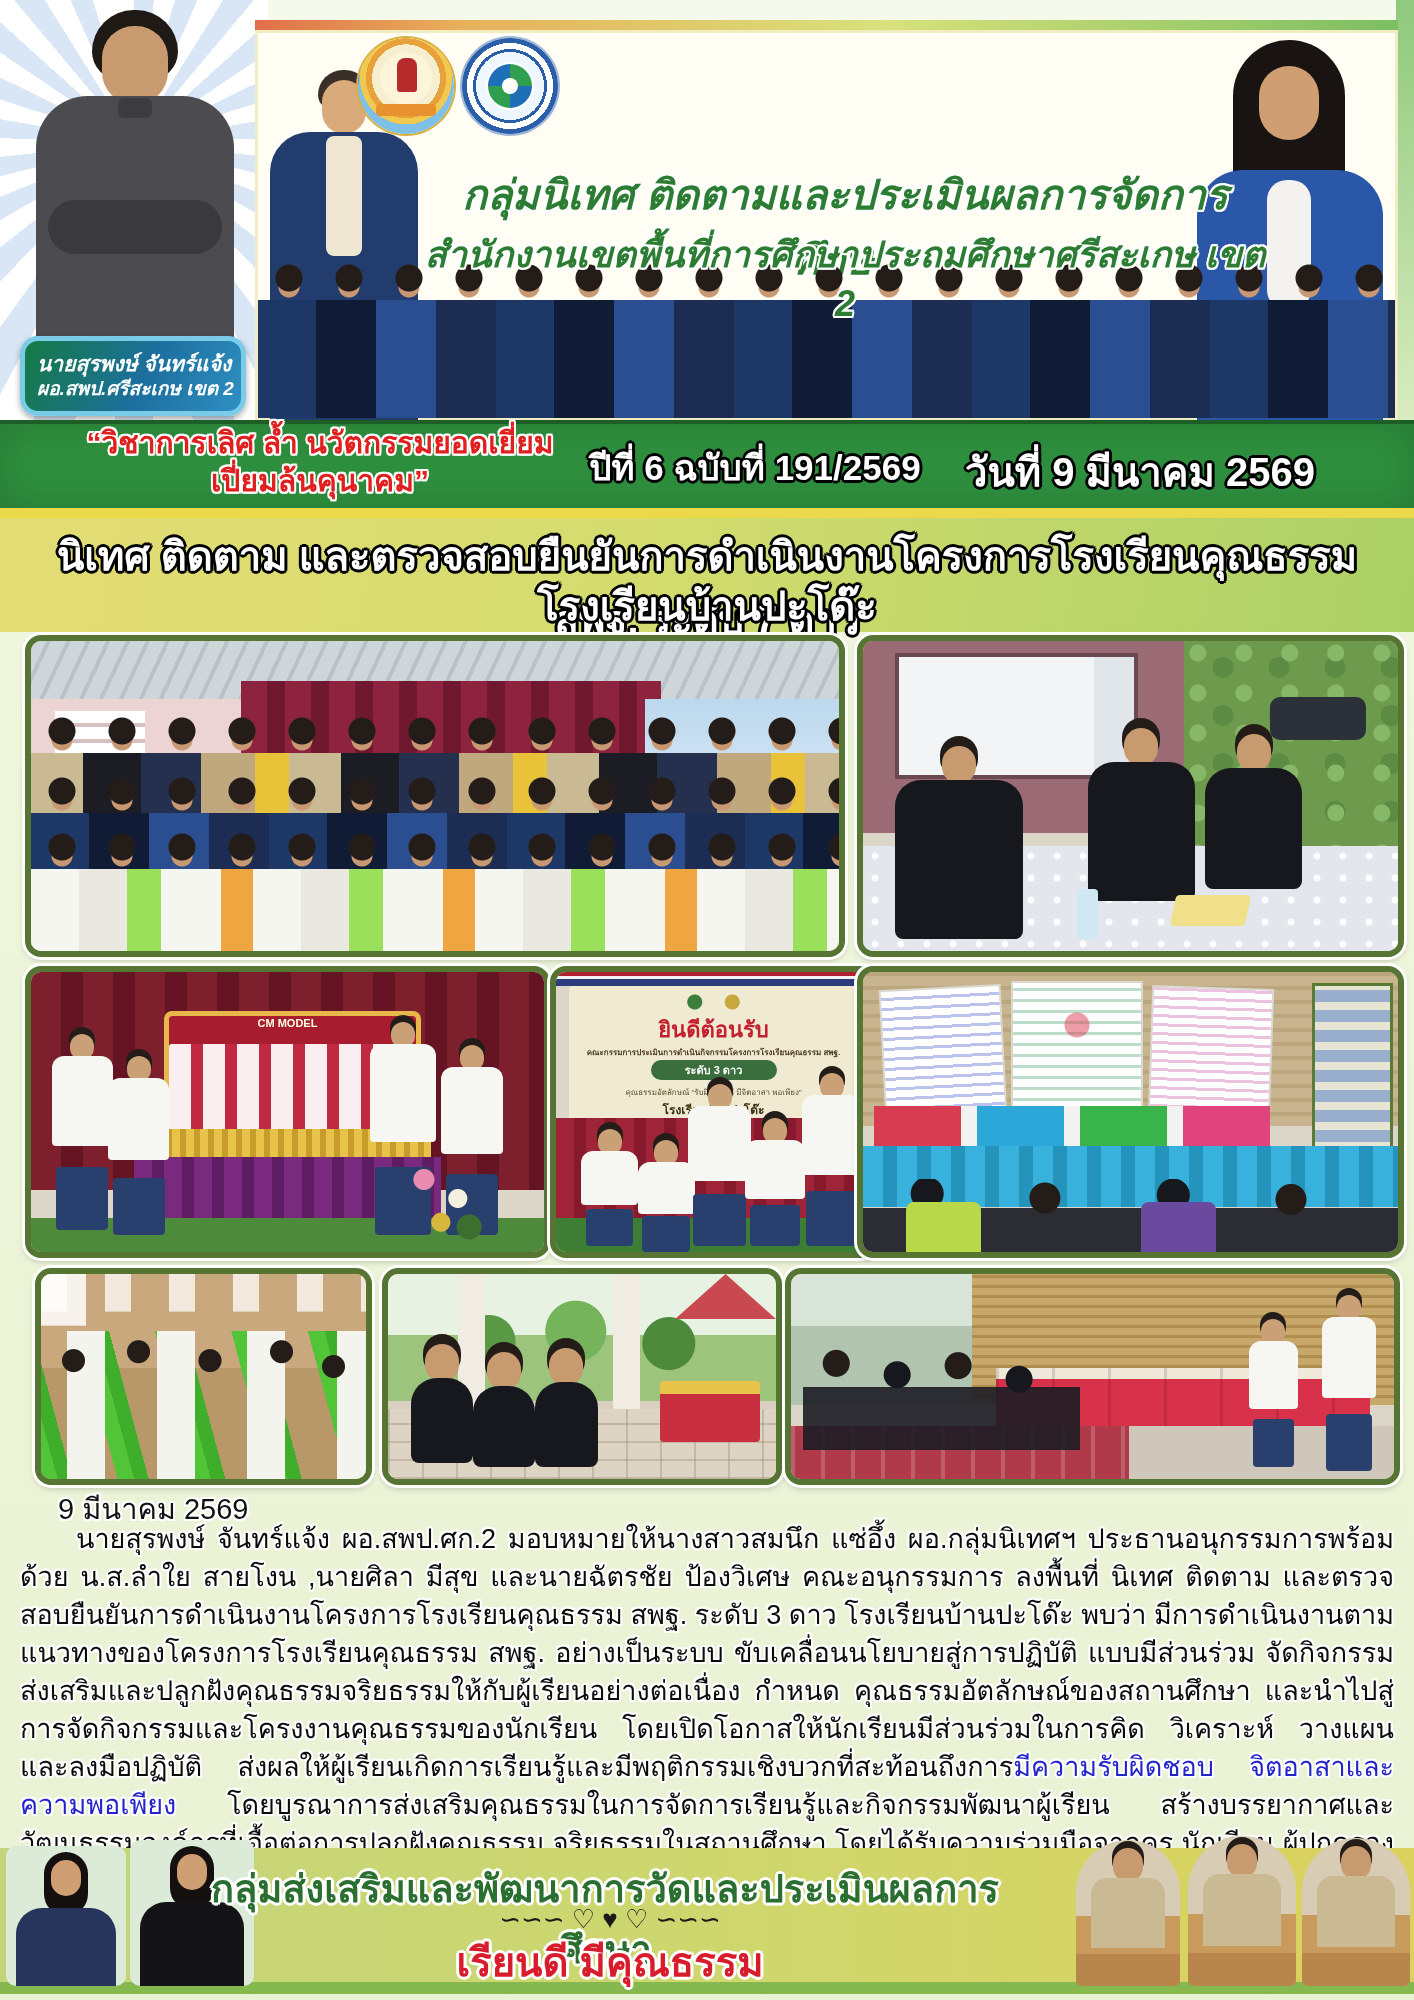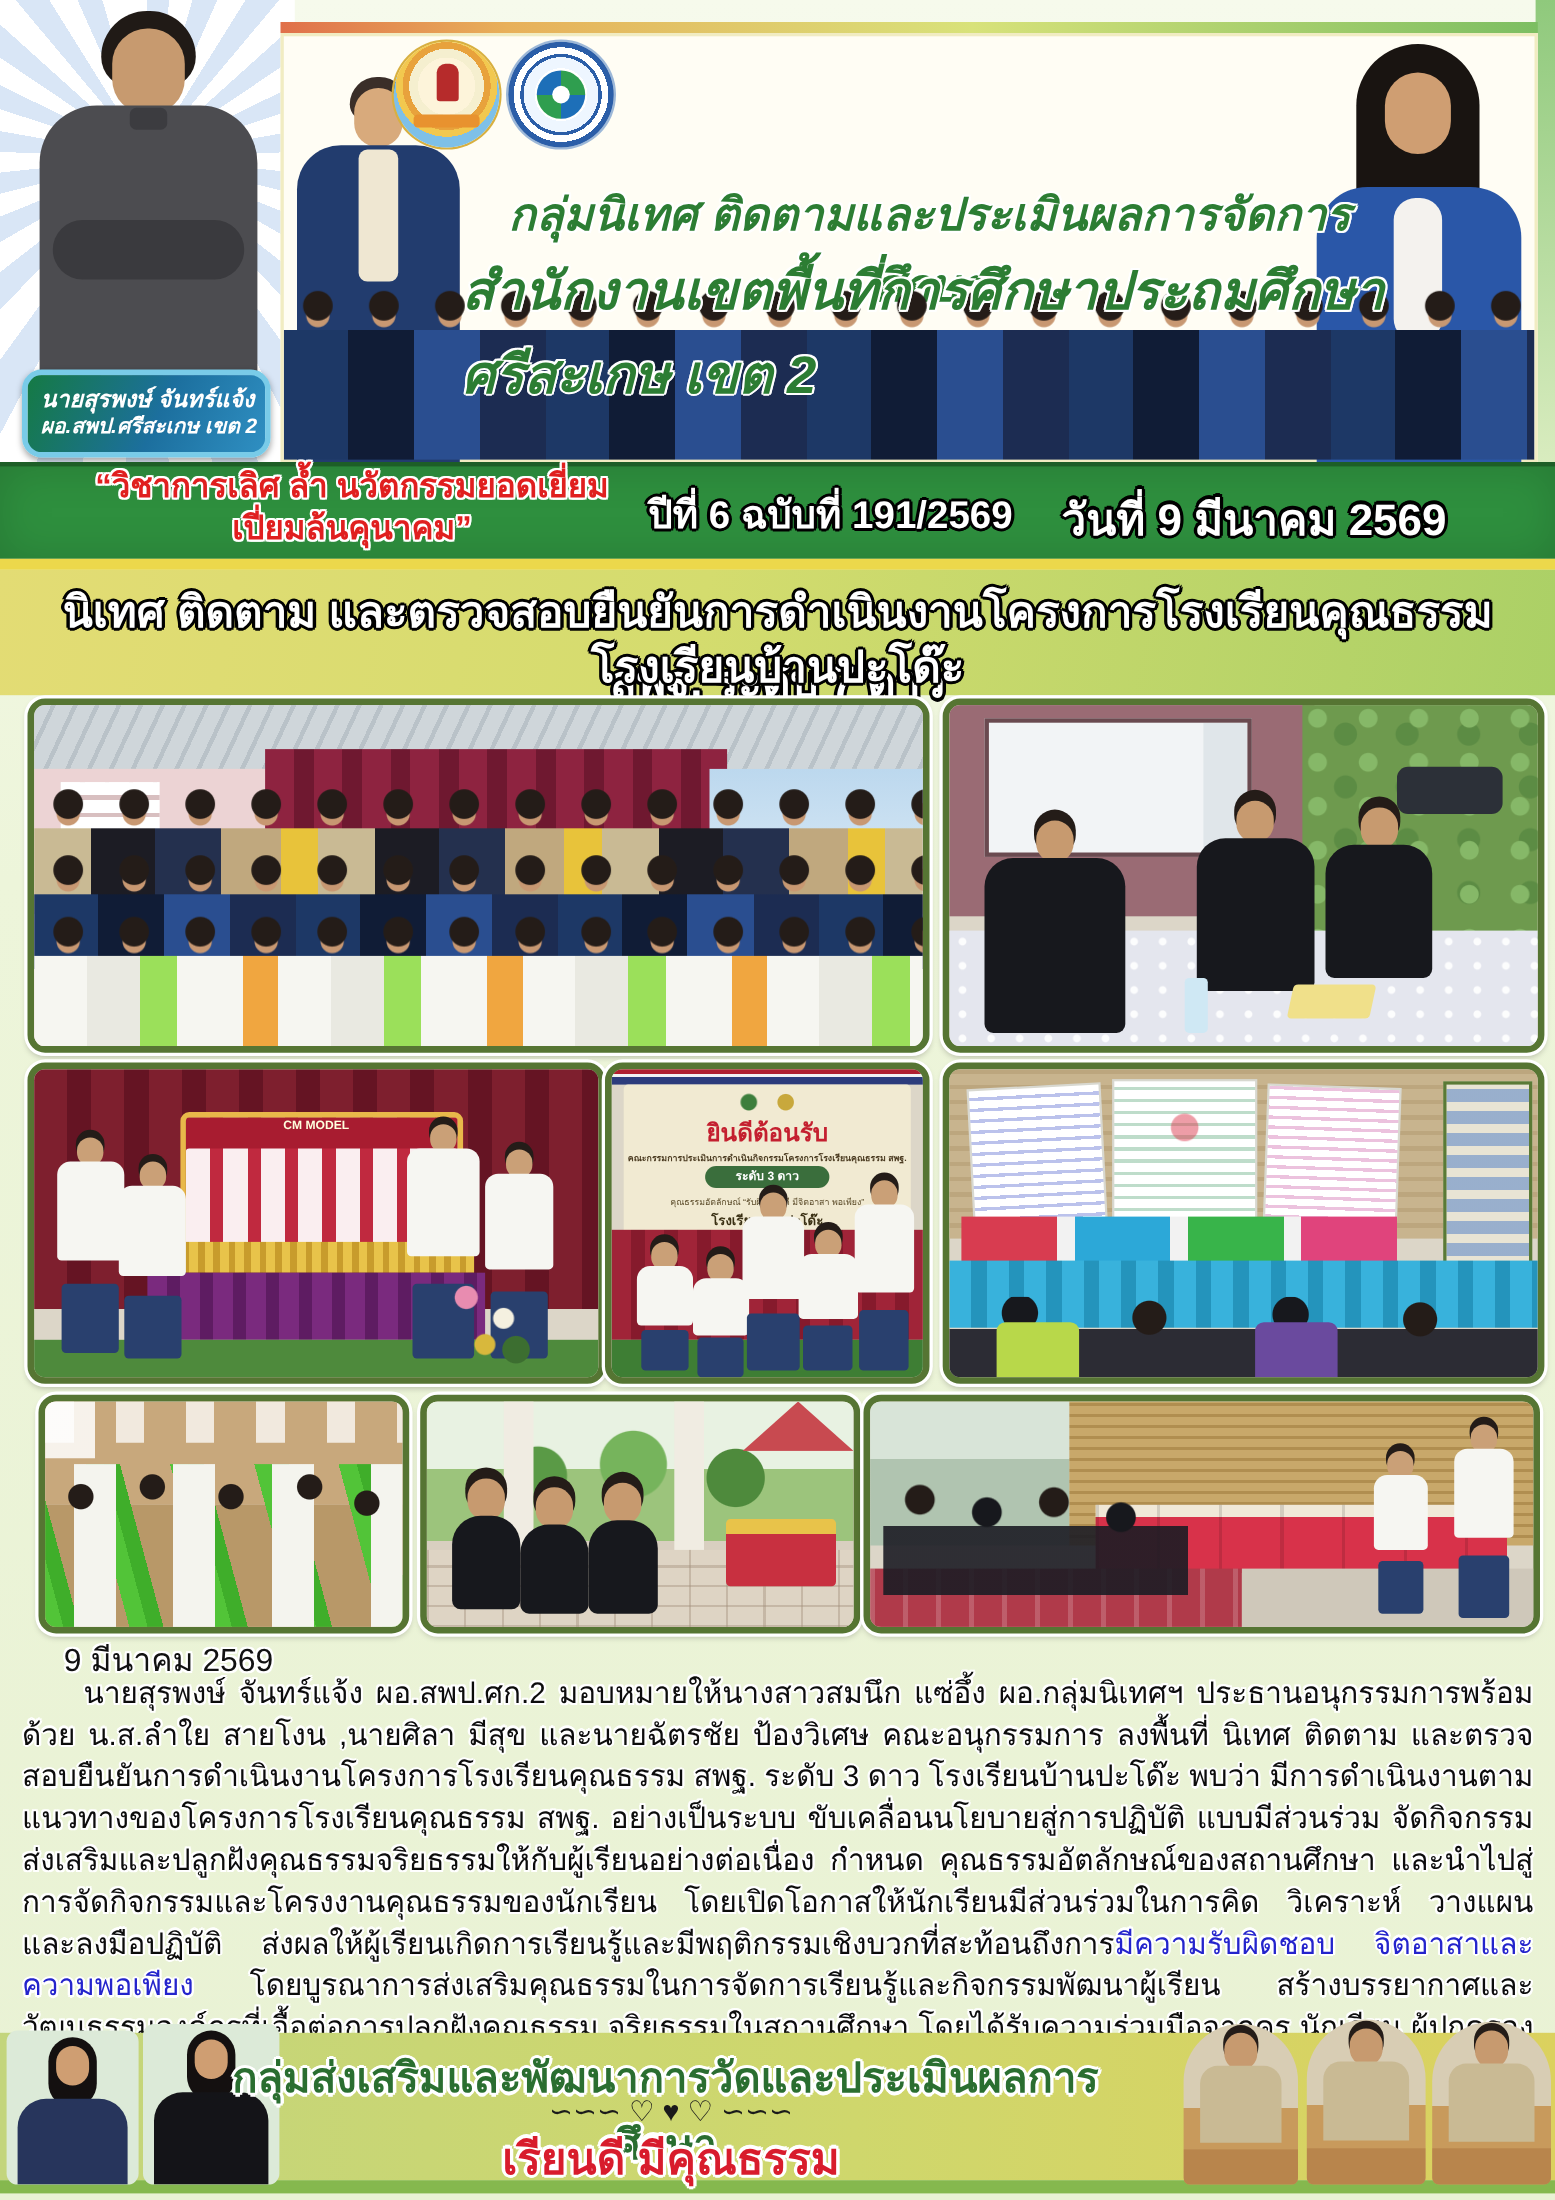--- a/index.html
+++ b/index.html
@@ -45,21 +45,21 @@
   .l1-rib{left:376px;top:104px;width:60px;height:12px;background:#e8922f;border-radius:4px;}
   .logo2{left:462px;top:38px;background:radial-gradient(circle at 50% 50%,#ffffff 0 24px,#eef6ff 24px 34px,#2b5ea8 34px 37px,#ffffff 37px 43px,#2b5ea8 43px 46px);box-shadow:0 0 0 2px #9db8d8;}
   .l2-cross{left:488px;top:64px;width:44px;height:44px;background:
       conic-gradient(#2f9e4f 0 90deg,#1d6fb8 90deg 180deg,#2f9e4f 180deg 270deg,#1d6fb8 270deg 360deg);
       border-radius:50%;}
   .l2-dot{left:502px;top:78px;width:16px;height:16px;background:#fff;border-radius:50%;}
   .h-title{left:585px;top:18px;width:690px;text-align:center;font-size:92px;font-weight:bold;color:#19673a;
       text-shadow:4px 0 #f4ecd2,-4px 0 #f4ecd2,0 4px #f4ecd2,0 -4px #f4ecd2,
                   3px 3px #f4ecd2,-3px -3px #f4ecd2,3px -3px #f4ecd2,-3px 3px #f4ecd2,7px 7px 0 rgba(22,70,38,.5);}
   .h-sub1{left:420px;top:162px;width:850px;text-align:center;font-size:41px;font-weight:bold;font-style:italic;color:#2c7d33;}
-  .h-sub2{left:420px;top:226px;width:850px;text-align:left;font-size:48px;font-weight:bold;font-style:italic;color:#2c7d33;}
+  .h-sub2{left:420px;top:226px;width:850px;text-align:center;font-size:36px;font-weight:bold;font-style:italic;color:#2c7d33;}
 
   
   .senior{left:262px;top:70px;width:160px;height:350px;}
   .s-hair{position:absolute;left:56px;top:0;width:52px;height:40px;background:#3a2e28;border-radius:26px 26px 16px 16px;}
   .s-face{position:absolute;left:60px;top:10px;width:44px;height:54px;background:#d8aa7c;border-radius:22px;}
   .s-body{position:absolute;left:8px;top:62px;width:148px;height:290px;background:#223c6e;border-radius:40px 40px 0 0;}
   .s-shirt{position:absolute;left:64px;top:66px;width:36px;height:120px;background:#efe7d2;border-radius:8px;}
   
   .woman{left:1185px;top:40px;width:210px;height:380px;}
   .w-hair{position:absolute;left:48px;top:0;width:112px;height:240px;background:#191411;border-radius:56px 56px 40px 40px;}
@@ -372,21 +372,21 @@
         <div class="kid-skirt"></div>
     </div>
     <div class="kidfig" style="left:80%;top:26%;width:12%;height:68%;">
       <div class="kid-head"></div>
         <div class="kid-body"></div>
         <div class="kid-skirt"></div>
     </div>
     <div class="ph c-flowers"></div>
   </div>
 
-  <div class="photo" style="left:550px;top:966px;width:283px;height:280px;">
+  <div class="photo" style="left:550px;top:966px;width:283px;height:280px;padding-left:32px;">
     <div class="ph d-flag"></div>
     <div class="ph d-banner"></div>
     <div class="ph d-logos"></div>
     <div class="ph d-t1">ยินดีต้อนรับ</div>
     <div class="ph d-t2">คณะกรรมการประเมินการดำเนินกิจกรรมโครงการโรงเรียนคุณธรรม สพฐ.</div>
     <div class="ph d-pill">ระดับ 3 ดาว</div>
     <div class="ph d-t3">คุณธรรมอัตลักษณ์ “รับผิดชอบดี มีจิตอาสา พอเพียง”</div>
     <div class="ph d-t4">โรงเรียนบ้านปะโด๊ะ</div>
     <div class="ph d-curtain"></div>
     <div class="ph d-floor"></div>

